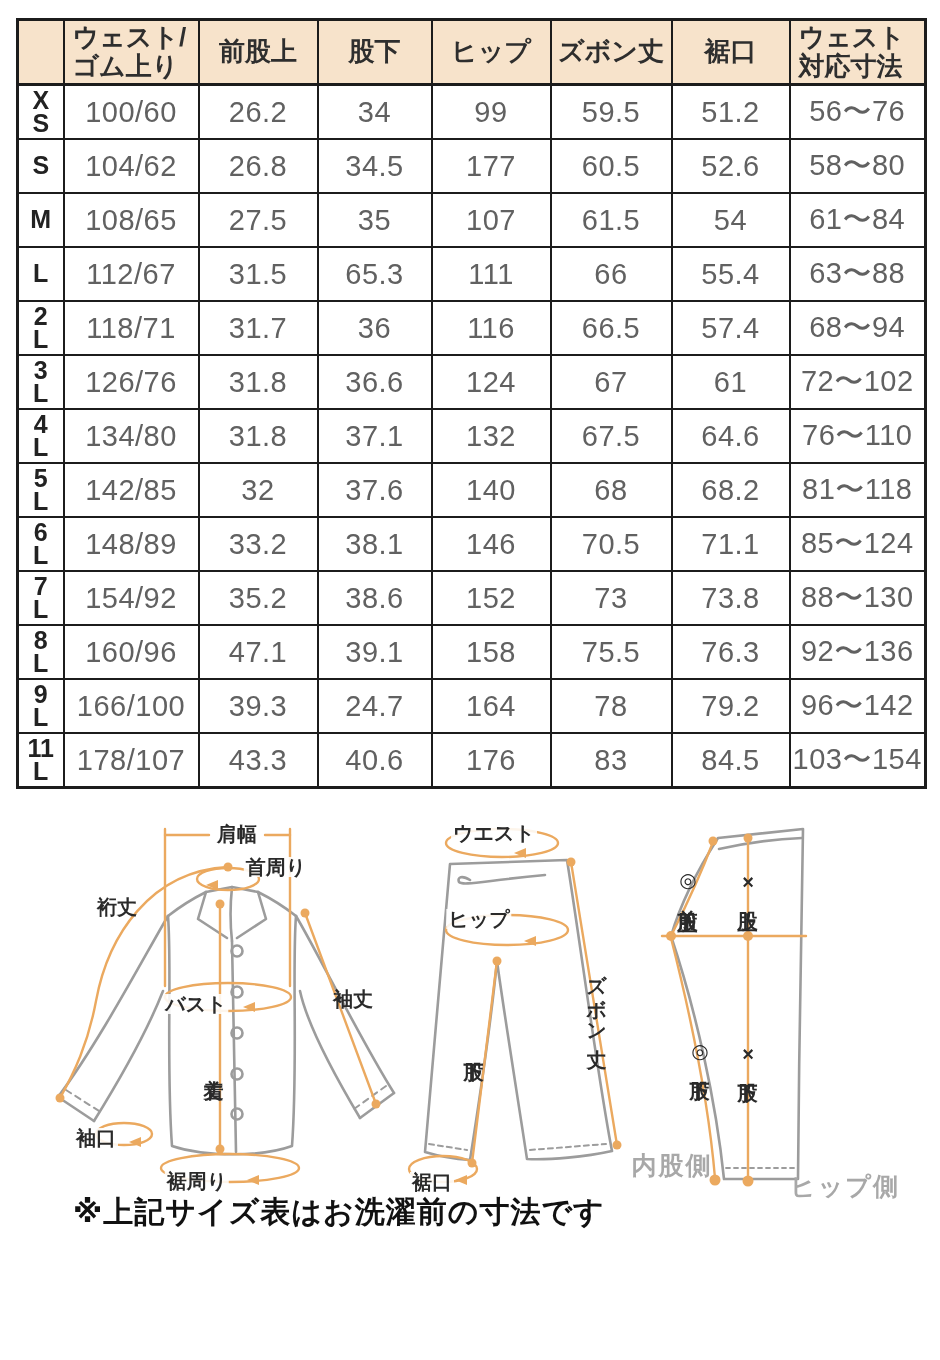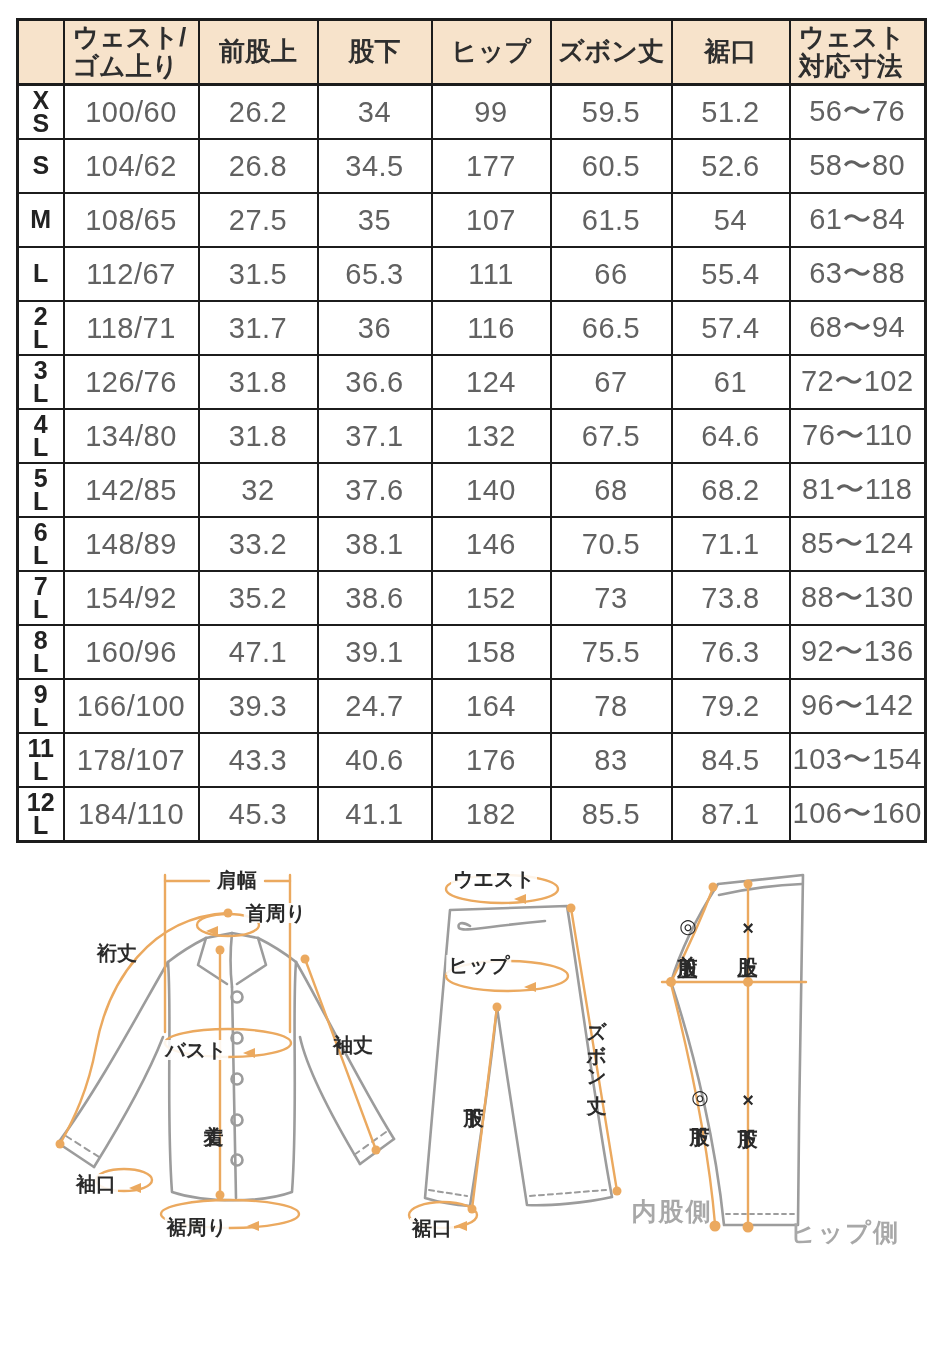--- a/index.html
+++ b/index.html
@@ -1,21 +1,21 @@
 <!DOCTYPE html>
 <html><head>
 <meta charset="utf-8">
 <style>
   html,body{margin:0;padding:0;background:#ffffff;}
   .page{position:relative;width:940px;height:1360px;background:#fff;overflow:hidden;
         font-family:"Liberation Sans","DejaVu Sans",sans-serif;}
 
   
   table.sizes{border-collapse:collapse;table-layout:fixed;width:908px;
-              margin:18px 0 4px 16px;border:3px solid #1c1c1c;}
+              margin:18px 0 12px 16px;border:3px solid #1c1c1c;}
   table.sizes th,table.sizes td{border:2px solid #1c1c1c;padding:0;text-align:center;
               vertical-align:middle;overflow:hidden;}
   table.sizes thead th{background:#F7E3CB;color:#2e2e2e;font-weight:bold;font-size:26px;
               height:62px;line-height:1.12;white-space:pre-line;border-bottom-width:3px;}
   table.sizes thead th.leftal{text-align:left;padding-left:8px;}
   table.sizes tbody th.size{color:#222;font-weight:bold;font-size:25px;line-height:0.94;
               white-space:pre-line;background:#fff;}
   table.sizes tbody td{color:#616161;font-size:29px;height:52px;background:#fff;
               letter-spacing:0.5px;}
 
@@ -195,31 +195,20 @@
       <tr>
         <th class="size">11
 L</th>
         <td>178/107</td>
         <td>43.3</td>
         <td>40.6</td>
         <td>176</td>
         <td>83</td>
         <td>84.5</td>
         <td>103〜154</td>
-      </tr>
-      <tr>
-        <th class="size">12
-L</th>
-        <td>184/110</td>
-        <td>45.3</td>
-        <td>41.1</td>
-        <td>182</td>
-        <td>85.5</td>
-        <td>87.1</td>
-        <td>106〜160</td>
       </tr>
     </tbody>
   </table>
 
   <div class="diagram">
     <svg width="940" height="425" viewBox="0 0 940 425">
 
       <g stroke="#9C9C9C" stroke-width="2.6" fill="none" stroke-linecap="round" stroke-linejoin="round">
 
         <path d="M168,115 C172,165 166,265 172,345 C205,356 262,356 292,345 C298,265 292,165 296,115"></path>
@@ -323,15 +312,16 @@
     <div class="vlbl" style="left:474px;top:247px">股下</div>
     <div class="lbl bg" style="left:432px;top:381px">裾口</div>
 
     <div class="vlbl" style="left:688px;top:83px">◎前股上</div>
     <div class="vlbl" style="left:748px;top:84px">×股上</div>
     <div class="vlbl" style="left:700px;top:253px">◎股下</div>
     <div class="vlbl" style="left:748px;top:256px">×股下</div>
     <div class="lbl side-gray" style="left:672px;top:364px">内股側</div>
     <div class="lbl side-gray" style="left:845px;top:385px">ヒップ側</div>
 
+    <div class="note">※上記サイズ表はお洗濯前の寸法です</div>
   </div>
 
 </div>
 
 </body></html>

